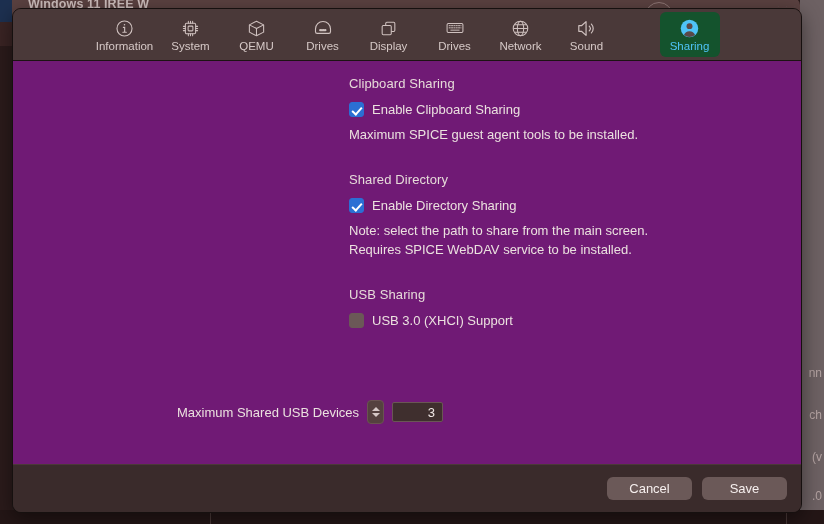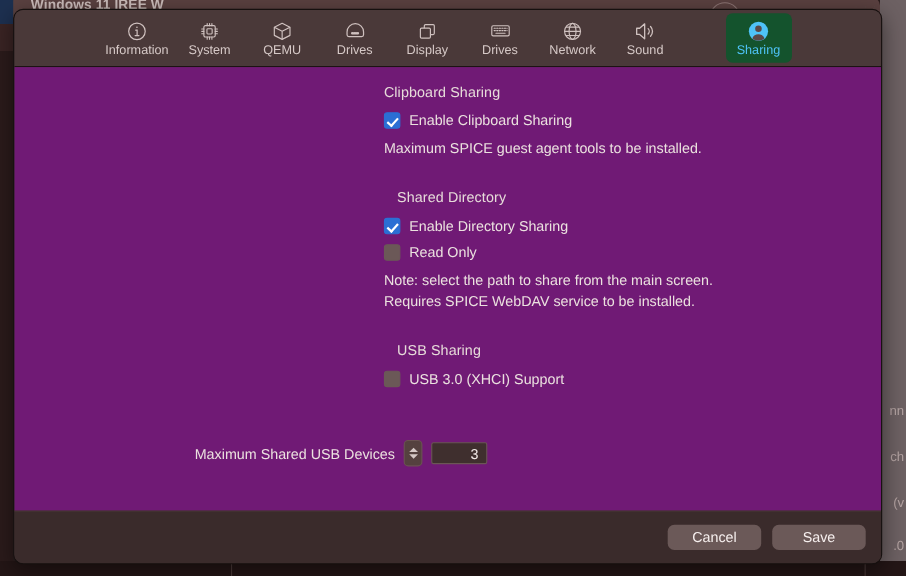--- a/index.html
+++ b/index.html
@@ -161,21 +161,21 @@
     left: 336px;
     top: 15px;
     width: 420px;
   }
   .group-title {
     font-size: 13px;
     color: #e6dbd9;
     margin: 0 0 11px 0;
     letter-spacing: .1px;
   }
-  .group-title.spaced { margin-top: 29px; margin-left: 12px; }
+  .group-title.spaced { margin-top: 29px; }
 
   .row {
     display: flex;
     align-items: center;
     gap: 8px;
     margin-bottom: 9px;
   }
   .cbox {
     width: 15px; height: 15px;
     border-radius: 3px;
@@ -421,24 +421,20 @@
         <span class="cbox on"></span>
         <span class="cb-label">Enable Clipboard Sharing</span>
       </div>
       <div class="note">Maximum SPICE guest agent tools to be installed.</div>
 
       <div class="group-title spaced">Shared Directory</div>
       <div class="row">
         <span class="cbox on"></span>
         <span class="cb-label">Enable Directory Sharing</span>
       </div>
-      <div class="row">
-        <span class="cbox off"></span>
-        <span class="cb-label">Read Only</span>
-      </div>
       <div class="note tight">Note: select the path to share from the main screen.</div>
       <div class="note">Requires SPICE WebDAV service to be installed.</div>
 
       <div class="group-title spaced">USB Sharing</div>
       <div class="row">
         <span class="cbox off"></span>
         <span class="cb-label">USB 3.0 (XHCI) Support</span>
       </div>
     </div>
 

